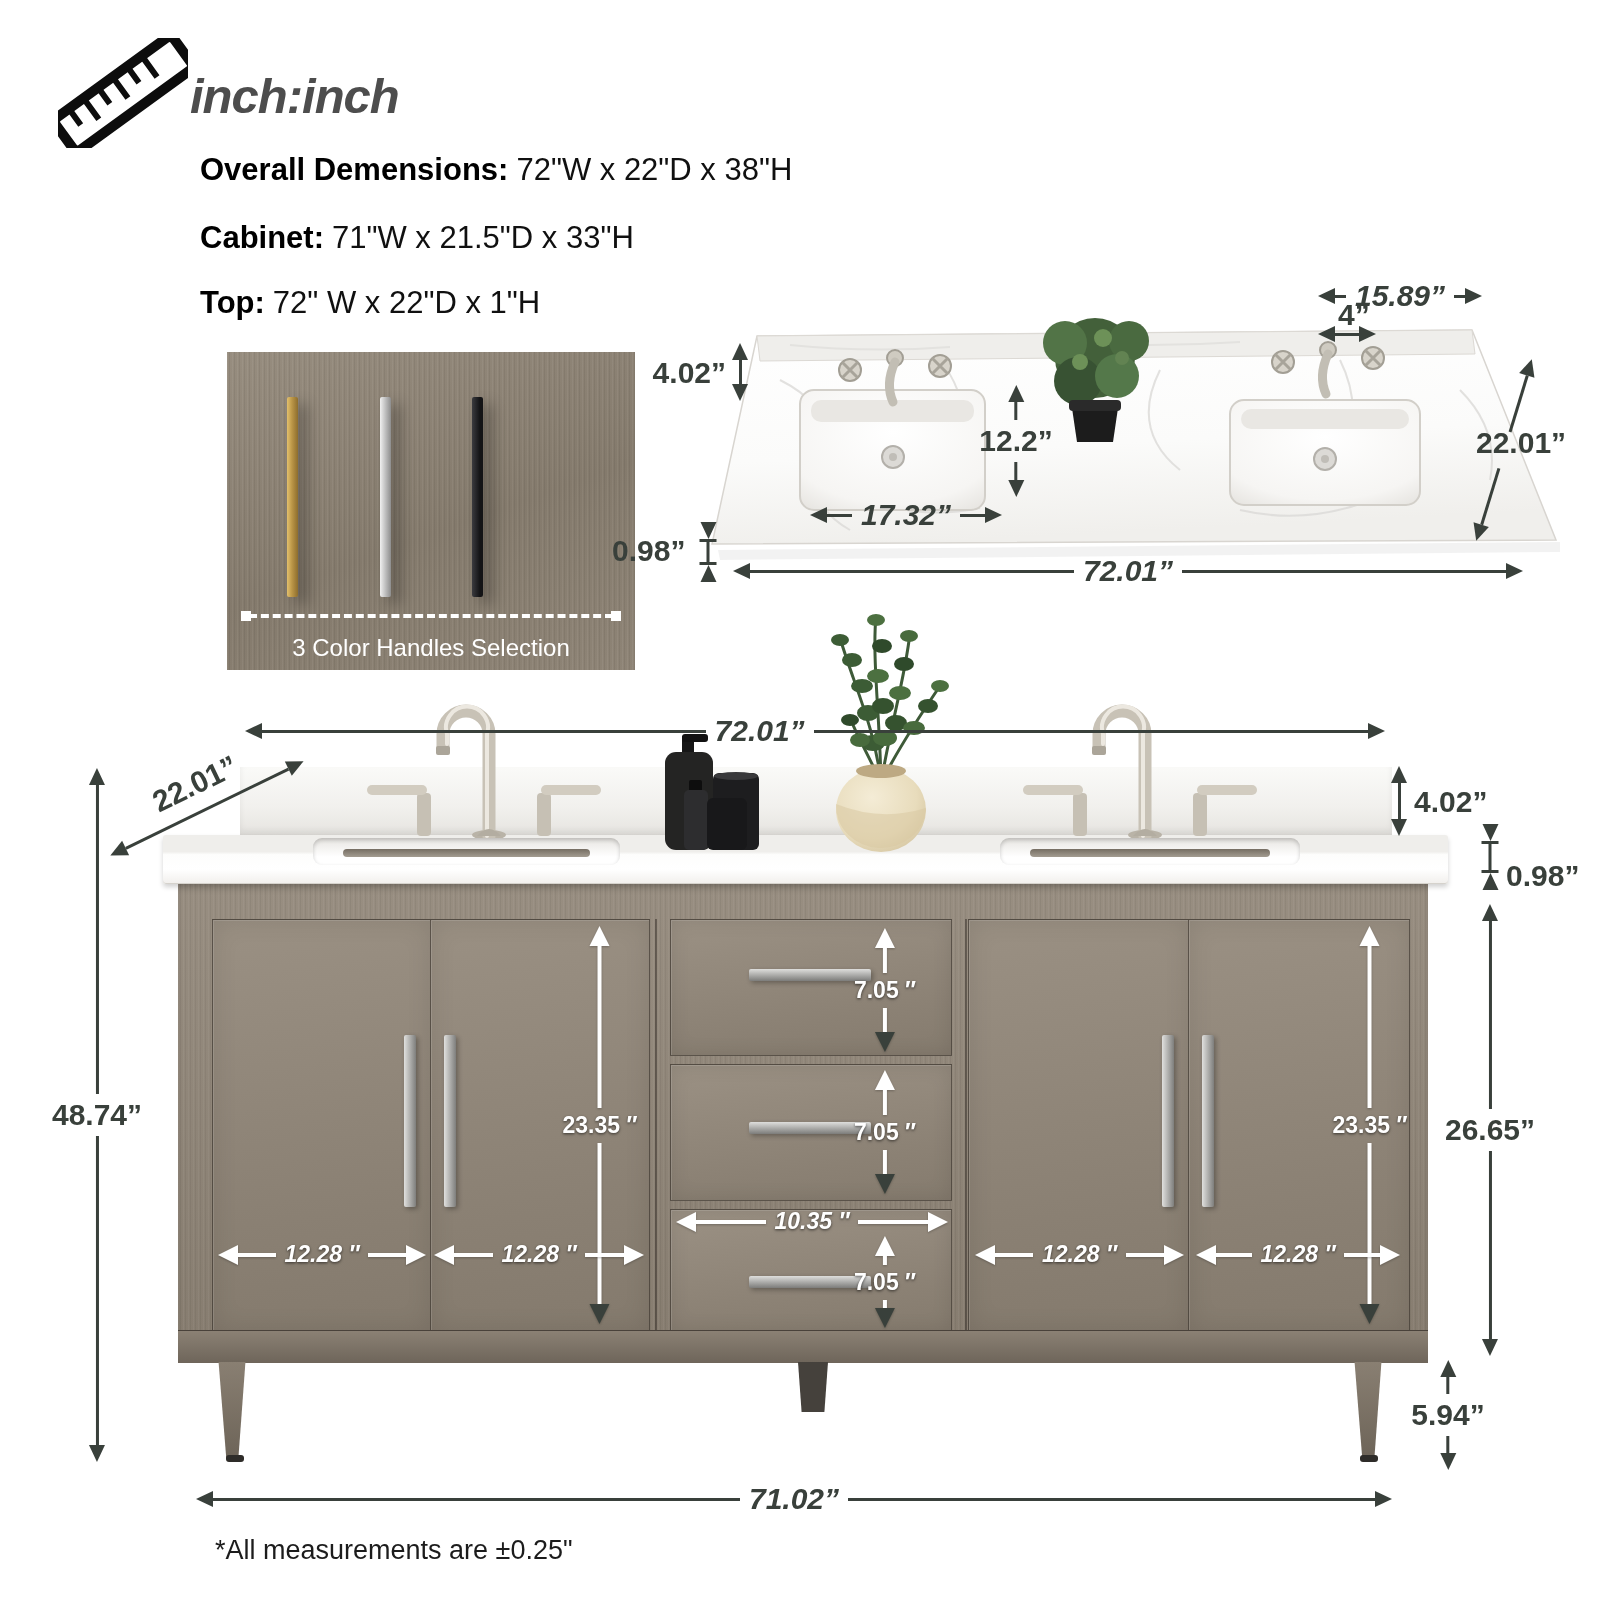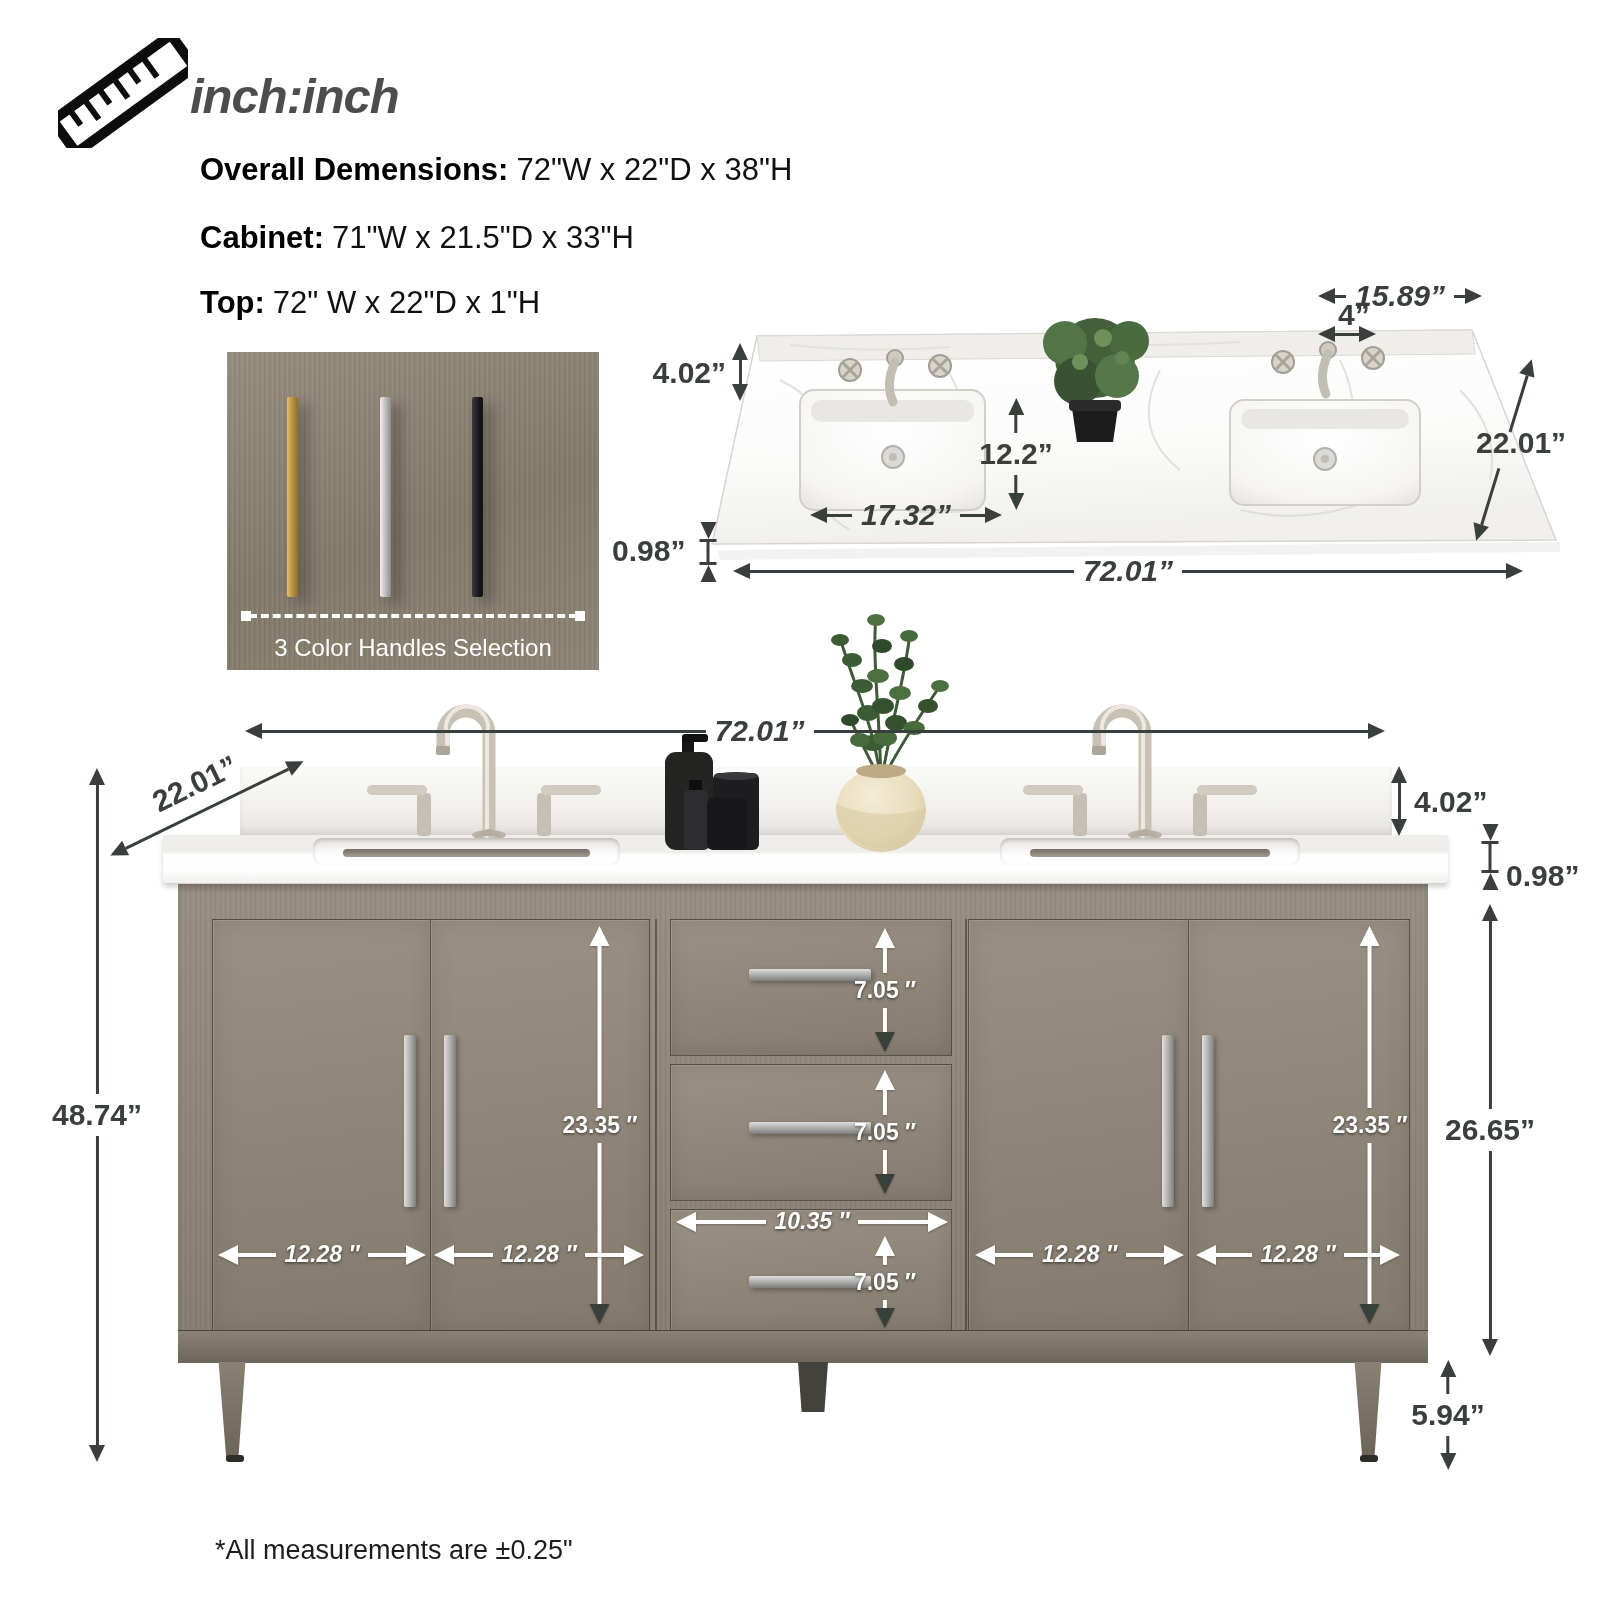--- a/index.html
+++ b/index.html
@@ -33,21 +33,21 @@
   .ha.w .ln{height:4px;} .va.w .ln{width:4px;}
   .ha.w .hd{border-top-width:10px;border-bottom-width:10px;}
   .ha.w .hd.l{border-right-width:20px;} .ha.w .hd.r{border-left-width:20px;}
   .va.w .vd{border-left-width:10px;border-right-width:10px;}
   .va.w .vd.u{border-bottom-width:20px;} .va.w .vd.d{border-top-width:20px;}
   .ha.w,.va.w{filter:drop-shadow(0 1px 1px rgba(0,0,0,.25));}
   .flab{position:absolute;font-weight:700;font-size:30px;color:#39403b;white-space:nowrap;line-height:1;}
   .cx{transform:translateX(-50%);}
   
   #handlebox{position:absolute;left:227px;top:352px;width:372px;height:318px;
-    background:linear-gradient(160deg,#978d7f,#847a6c 55%,#8e8476);overflow:hidden;}
+    background:linear-gradient(160deg,#978d7f,#847a6c 55%,#8e8476);overflow:hidden;padding-left:36px;}
   #handlebox .grain{position:absolute;inset:0;
     background:repeating-linear-gradient(90deg,rgba(255,255,255,.05) 0 1px,transparent 1px 2px,rgba(0,0,0,.06) 2px 3px,transparent 3px 5px);}
   .hbar{position:absolute;width:11px;height:200px;top:45px;border-radius:2px;box-shadow:9px 7px 14px rgba(0,0,0,.30);}
   .hbar.gold{background:linear-gradient(90deg,#e3c06c,#bb9647 45%,#8d6d2d);}
   .hbar.silver{background:linear-gradient(90deg,#f0f0f0,#c3c3c3 45%,#8d8d8d);}
   .hbar.black{background:linear-gradient(90deg,#3b3b3f,#141416 70%);}
   #hdash{position:absolute;left:22px;right:22px;top:262px;border-top:4px dashed #fff;}
   .dsq{position:absolute;top:259px;width:10px;height:10px;background:#fff;}
   #handles-caption{position:absolute;left:0;right:0;top:282px;text-align:center;color:#fff;font-size:24px;font-weight:400;}
   
@@ -214,21 +214,21 @@
   <div class="abs" style="left:1496px;top:355px;height:190px;transform:rotate(17deg)">
     <div class="va d" style="position:static;height:100%">
       <i class="vd u"></i>
         <span class="ln"></span>
         <span class="sp"></span>
         <span class="ln"></span>
         <i class="vd d"></i>
     </div>
   </div>
   <div class="flab" style="left:1476px;top:428px">22.01”</div>
-  <div class="va d cx" style="left:1016px;top:398px;height:112px">
+  <div class="va d cx" style="left:1016px;top:385px;height:112px">
     <i class="vd u"></i>
       <span class="ln"></span>
       <span class="lb">12.2”</span>
       <span class="ln"></span>
       <i class="vd d"></i>
   </div>
   <div class="ha d" style="left:810px;top:500px;width:192px">
     <i class="hd l"></i>
       <span class="ln"></span>
       <span class="lb">17.32”</span>
@@ -388,20 +388,27 @@
       <span class="ln"></span>
       <i class="vd d"></i>
   </div>
   <div class="va d cx" style="left:1448px;top:1360px;height:110px">
     <i class="vd u"></i>
       <span class="ln"></span>
       <span class="lb">5.94”</span>
       <span class="ln"></span>
       <i class="vd d"></i>
   </div>
+  <div class="ha d" style="left:196px;top:1484px;width:1196px">
+    <i class="hd l"></i>
+      <span class="ln"></span>
+      <span class="lb">71.02”</span>
+      <span class="ln"></span>
+      <i class="hd r"></i>
+  </div>
 
   <div class="va w cx" style="left:600px;top:926px;height:398px">
     <i class="vd u"></i>
       <span class="ln"></span>
       <span class="lb">23.35 ″</span>
       <span class="ln"></span>
       <i class="vd d"></i>
   </div>
   <div class="va w cx" style="left:1370px;top:926px;height:398px">
     <i class="vd u"></i>

